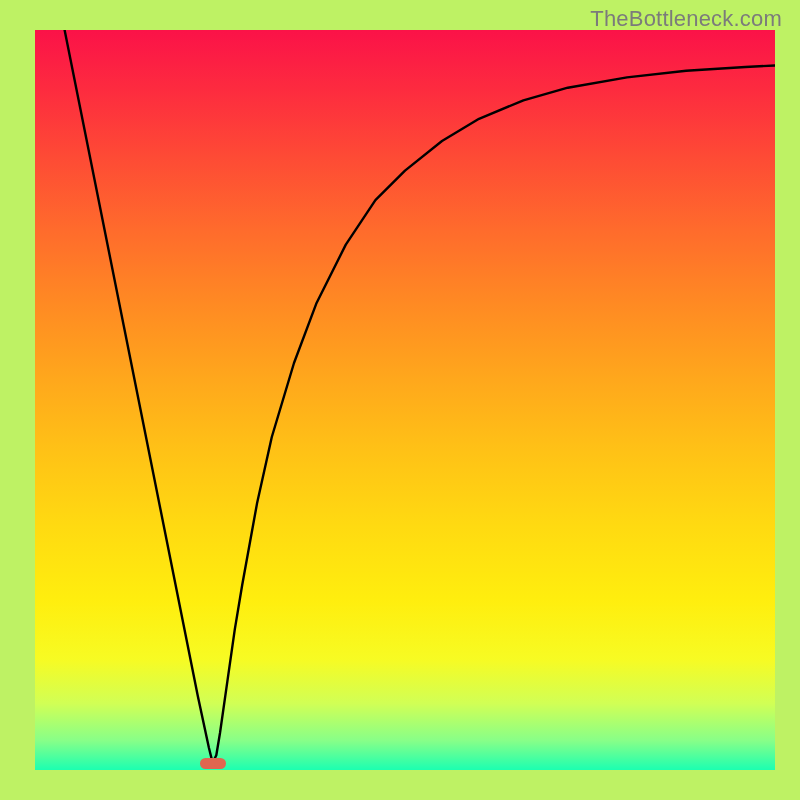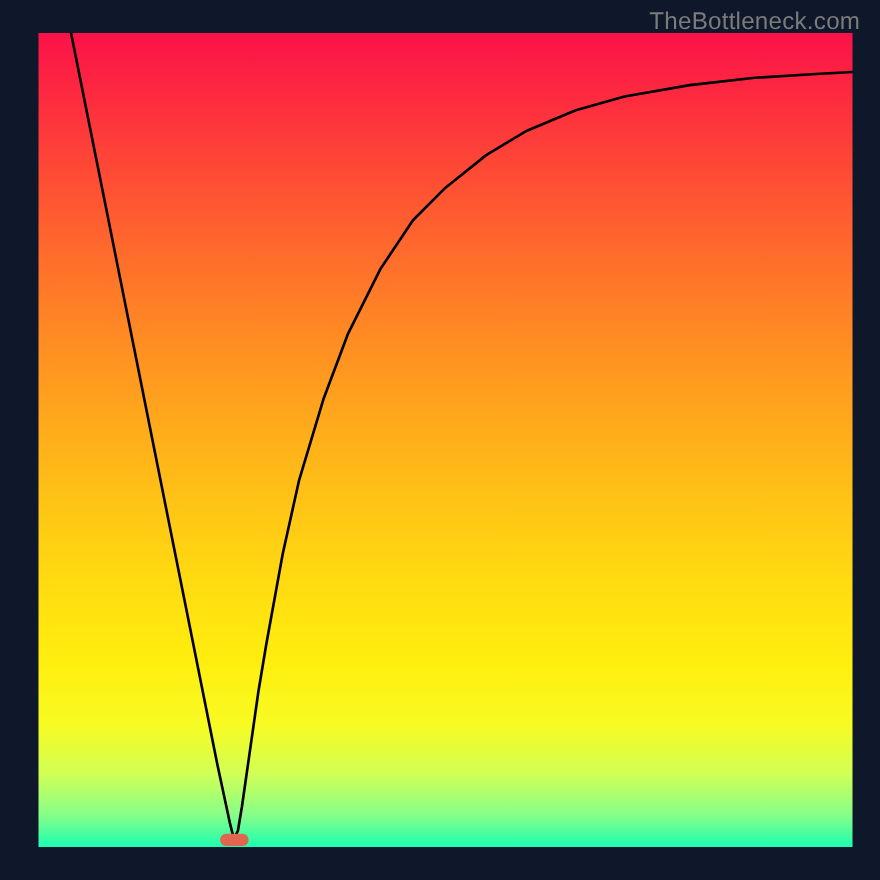--- a/index.html
+++ b/index.html
@@ -8,21 +8,21 @@
     width: 800px;
     height: 800px;
     overflow: hidden;
     background: #000;
     font-family: Arial, Helvetica, sans-serif;
   }
   .frame {
     position: relative;
     width: 800px;
     height: 800px;
-    background: #0f172a;
+    background: #bef264;
     text-decoration: underline;
   }
   .plot {
     position: absolute;
     left: 35px;
     top: 30px;
     width: 740px;
     height: 740px;
     background: linear-gradient(to bottom,
       #fb1248 0%,

